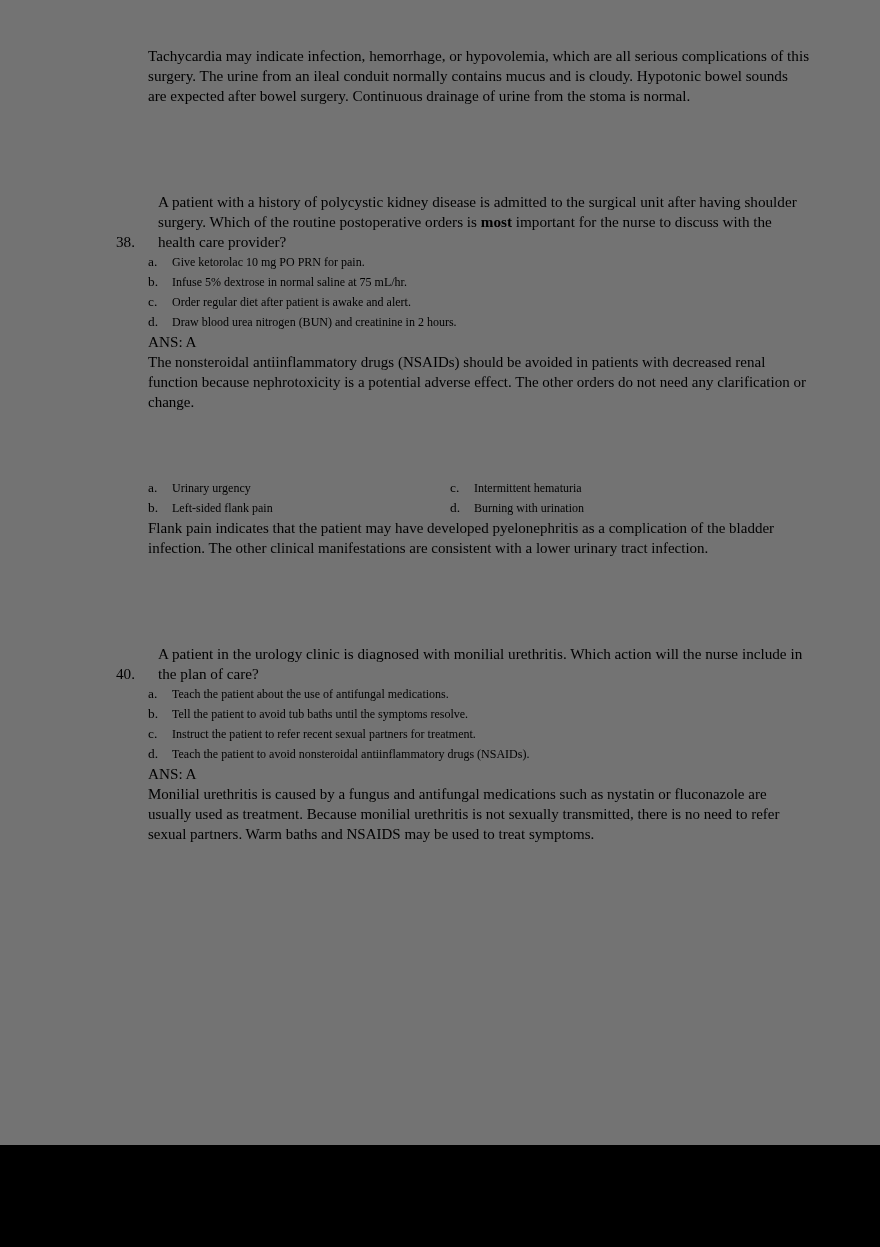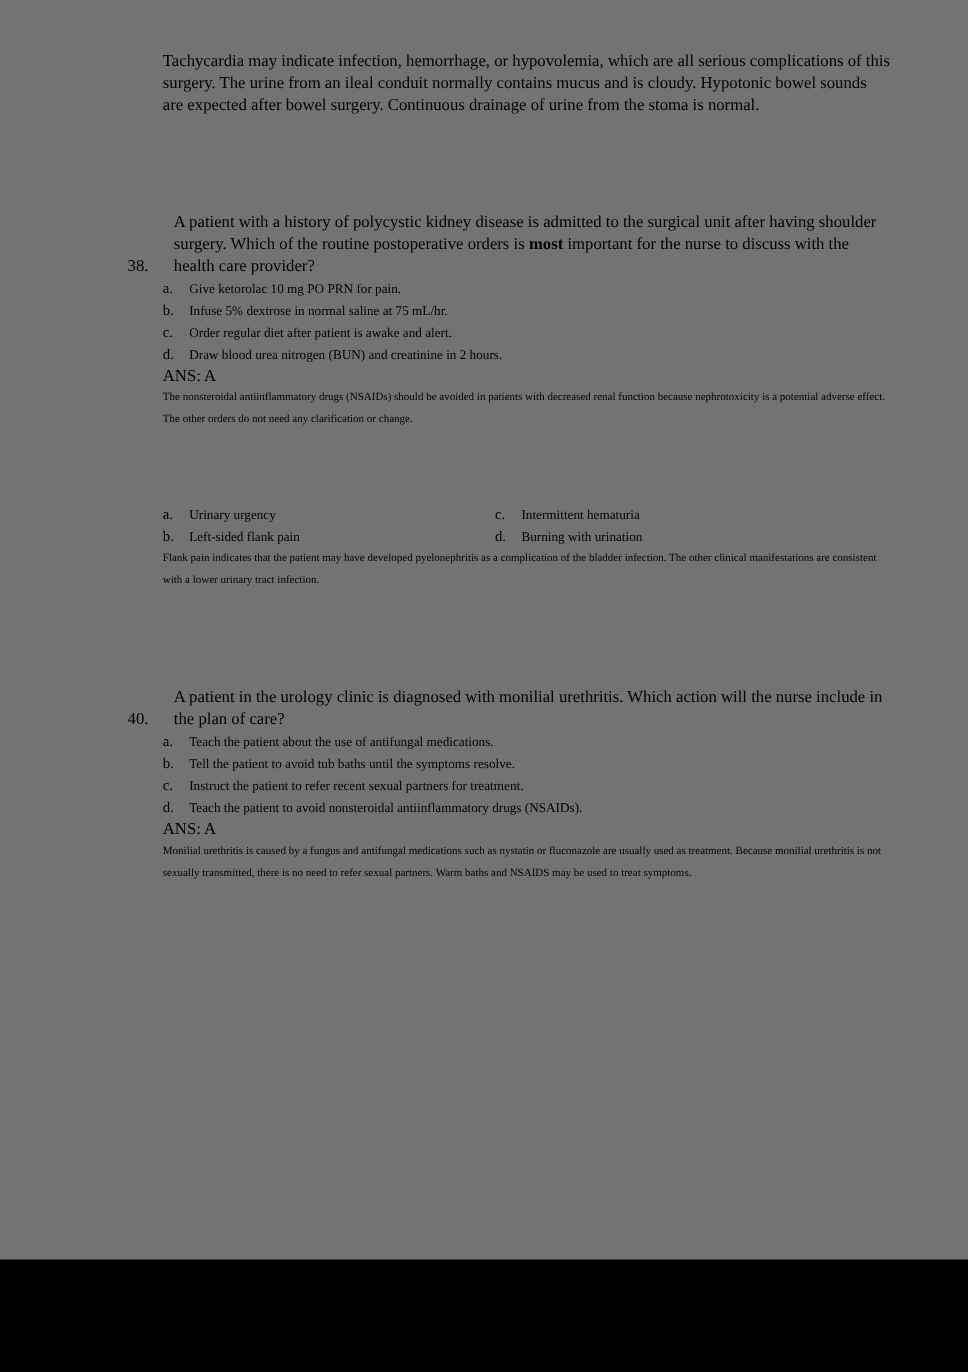--- a/index.html
+++ b/index.html
@@ -96,21 +96,21 @@
 
   
   .answer {
     padding-left: 32px;
   }
   .ans-label {
     font-size: 15.2px;
     line-height: 20px;
   }
   .ans-body {
-    font-size: 10px;
+    font-size: 15px;
     line-height: 20px;
   }
 
   
   .black-bar {
     position: absolute;
     left: 0;
     top: 1145px;
     width: 880px;
     height: 102px;

